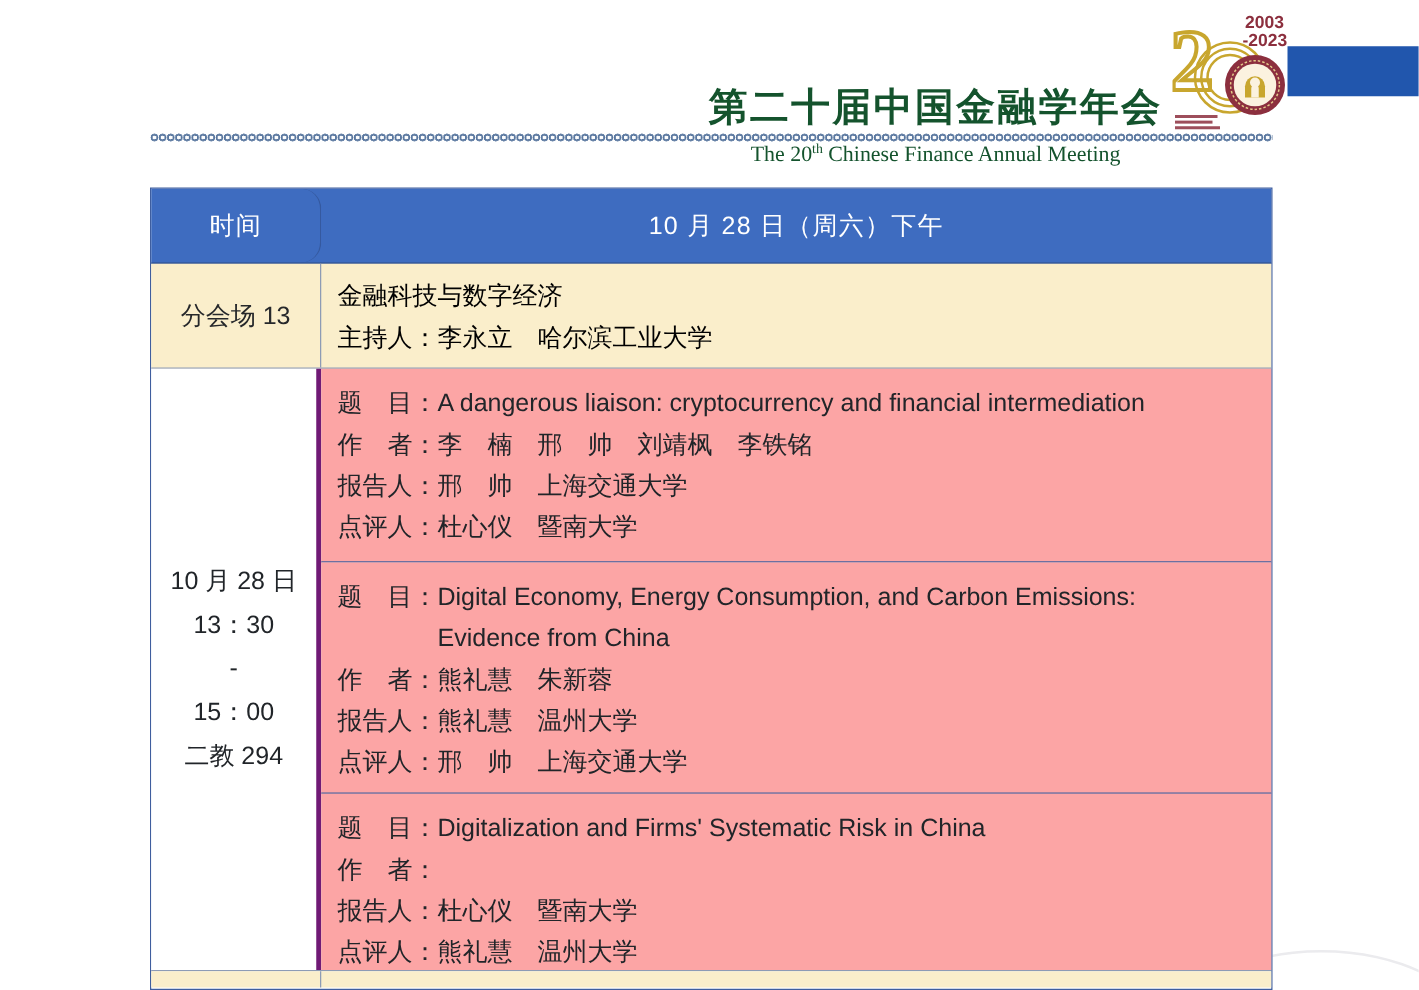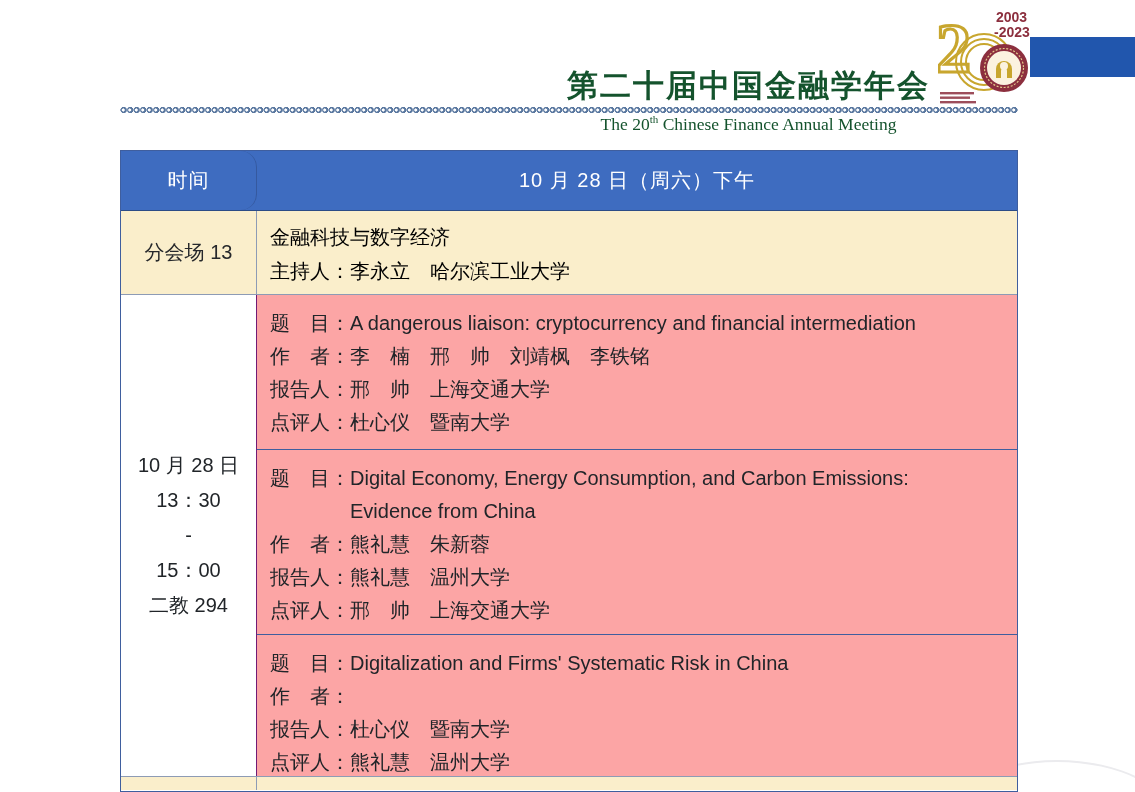--- a/index.html
+++ b/index.html
@@ -44,21 +44,21 @@
   }
   .thead-cell.left{border-right:1px solid #35599f;}
   .session-row{height:84px;background:#faeecb;border-bottom:1px solid #8d9bb5;}
   .session-cell-left{
     display:flex;align-items:center;justify-content:center;
     font-size:20px;border-right:1px solid #8d9bb5;color:#26282b;
   }
   .session-cell-right{padding:9px 0 0 13px;font-size:20px;line-height:34px;color:#000000;}
   .papers-row{grid-template-rows:155px 185px 141px;border-bottom:1px solid #8d9bb5;}
   .time-cell{
-    grid-row:1 / 4;grid-column:1;border-right:1px solid #701a75;
+    grid-row:1 / 4;grid-column:1;border-right:4px solid #701a75;
     display:flex;flex-direction:column;align-items:center;justify-content:center;
     font-size:20px;line-height:35px;text-align:center;background:#fff;
   }
   .paper-cell{
     grid-column:2;background:#fca5a5;box-sizing:border-box;
     padding:12px 8px 6px 13px;font-size:20px;line-height:33px;
   }
   .paper-cell.b{border-bottom:1px solid #3f5e9e;}
   .pline{display:flex;}
   .plabel{flex:none;white-space:pre;}

